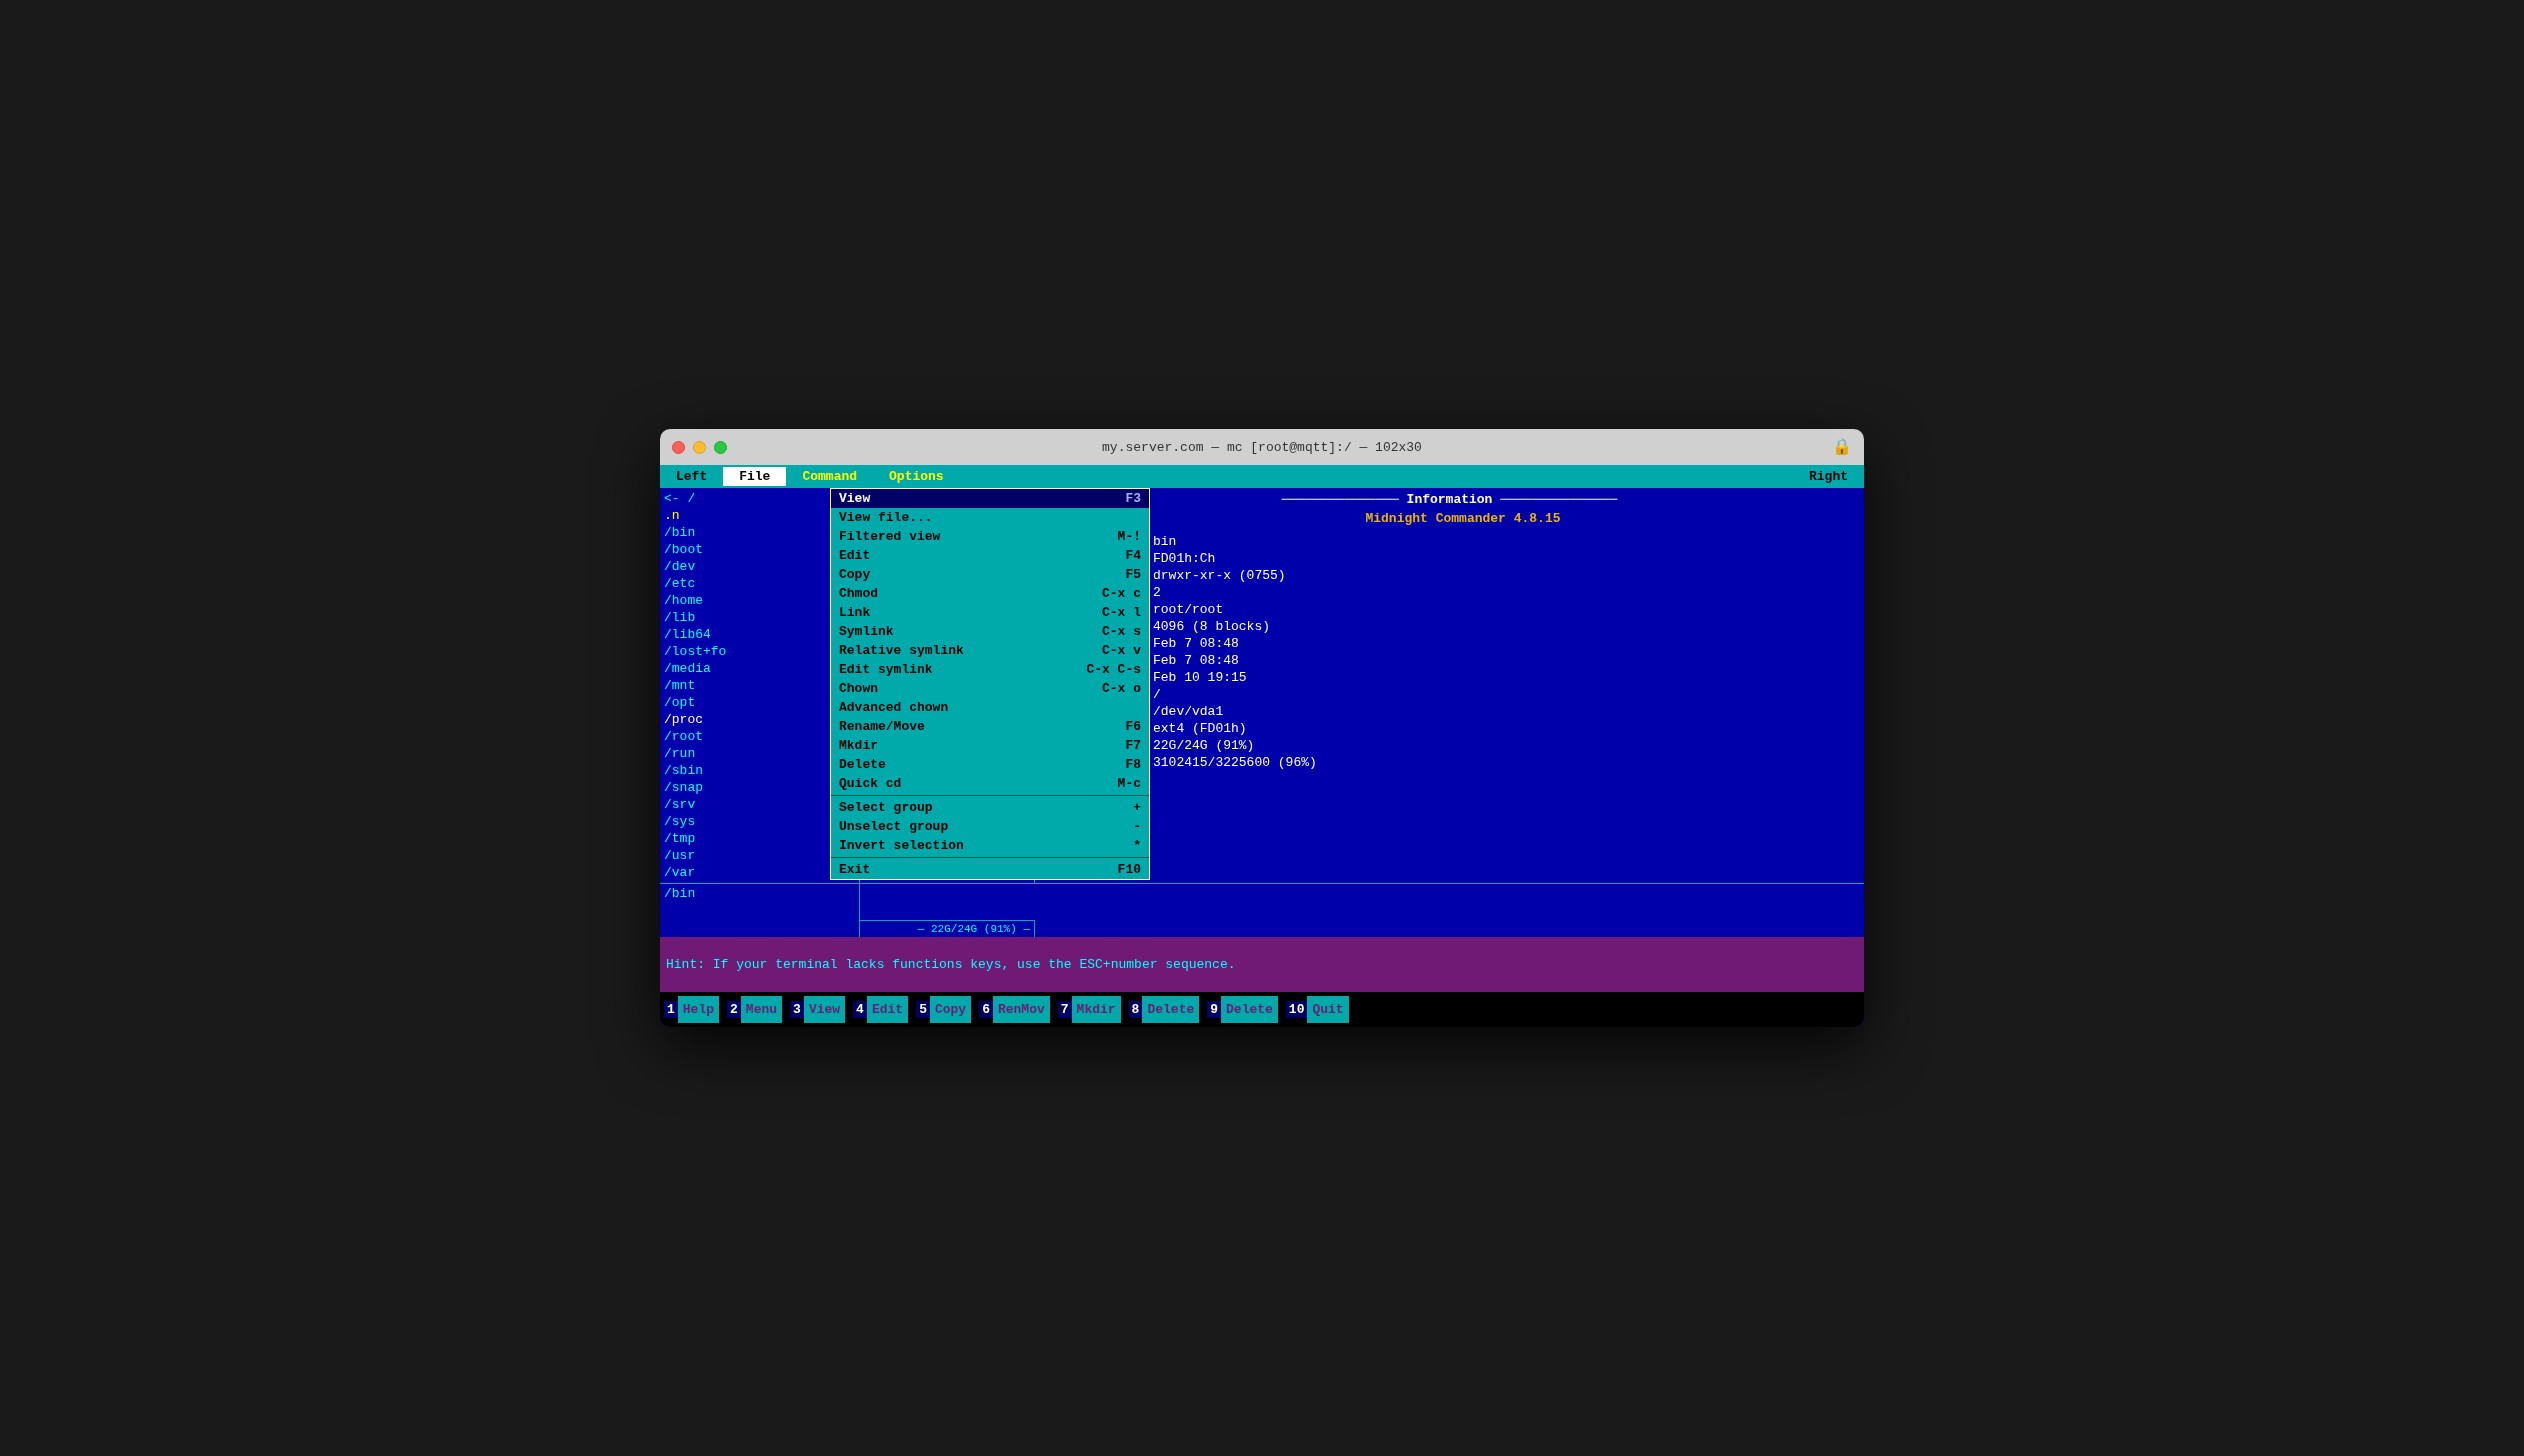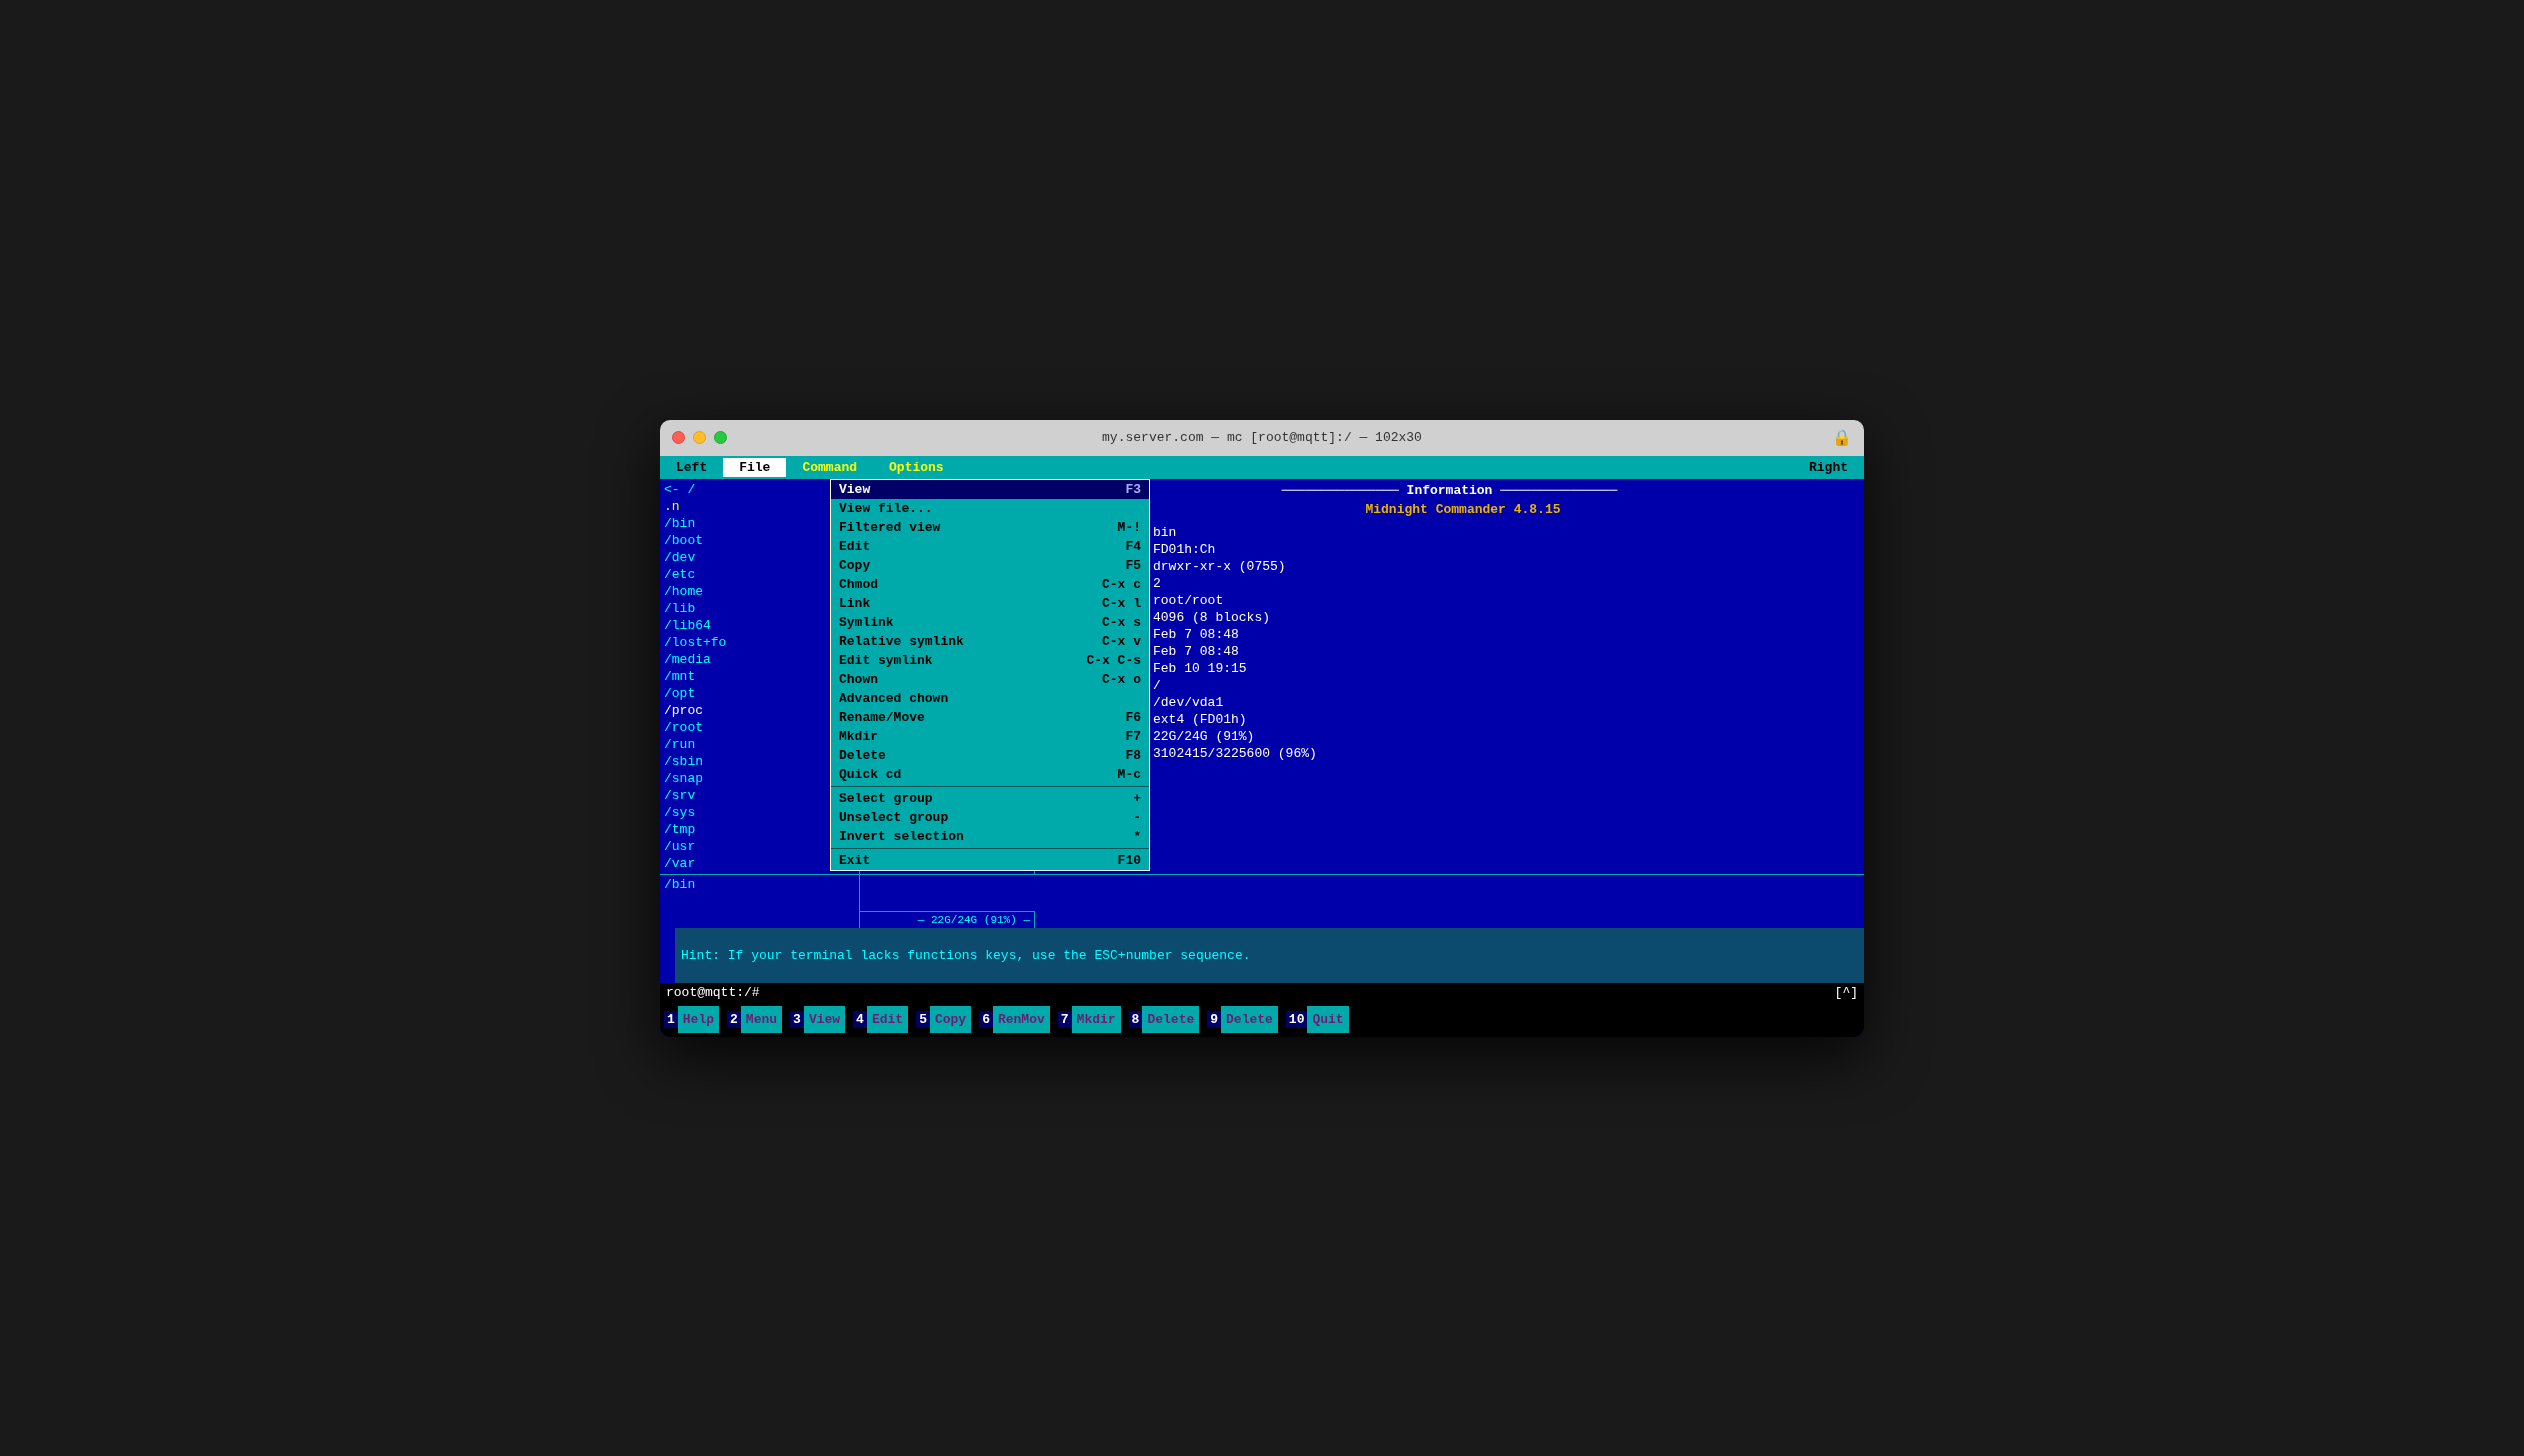--- a/index.html
+++ b/index.html
@@ -198,25 +198,24 @@
     }
     .path-bar {
       background: #0000aa;
       padding: 2px 4px;
       color: #00ffff;
       font-size: 13px;
     }
 
     
     .hint-bar {
-      background: #0c4a6e;
+      background: #701a75;
       color: #00ffff;
       padding: 20px 6px;
       font-size: 13px;
-      margin-left: 15px;
     }
     .prompt-bar {
       background: #000000;
       color: #ffffff;
       padding: 2px 6px;
       font-size: 13px;
       display: flex;
       justify-content: space-between;
     }
     .function-keys {
@@ -526,24 +525,20 @@
     <div style="display:flex; background:#0000aa; border-top:1px solid #00aaaa;">
       <div class="path-bar" style="width:200px; border-right:1px solid #00aaaa;">/bin</div>
       <div class="status-bar" style="width:175px; border-right:1px solid #00aaaa;">— 22G/24G (91%) —</div>
       <div style="flex:1;"></div>
     </div>
 
     <div class="hint-bar">
       <span>Hint: If your terminal lacks functions keys, use the ESC+number sequence.</span>
     </div>
 
-    <div class="prompt-bar">
-      <span>root@mqtt:/#</span>
-      <span>[^]</span>
-    </div>
 
     <div class="function-keys">
       <div class="fkey">
         <span class="fkey-num">1</span>
         <span class="fkey-label">Help</span>
       </div>
       <div class="fkey">
         <span class="fkey-num">2</span>
         <span class="fkey-label">Menu</span>
       </div>

